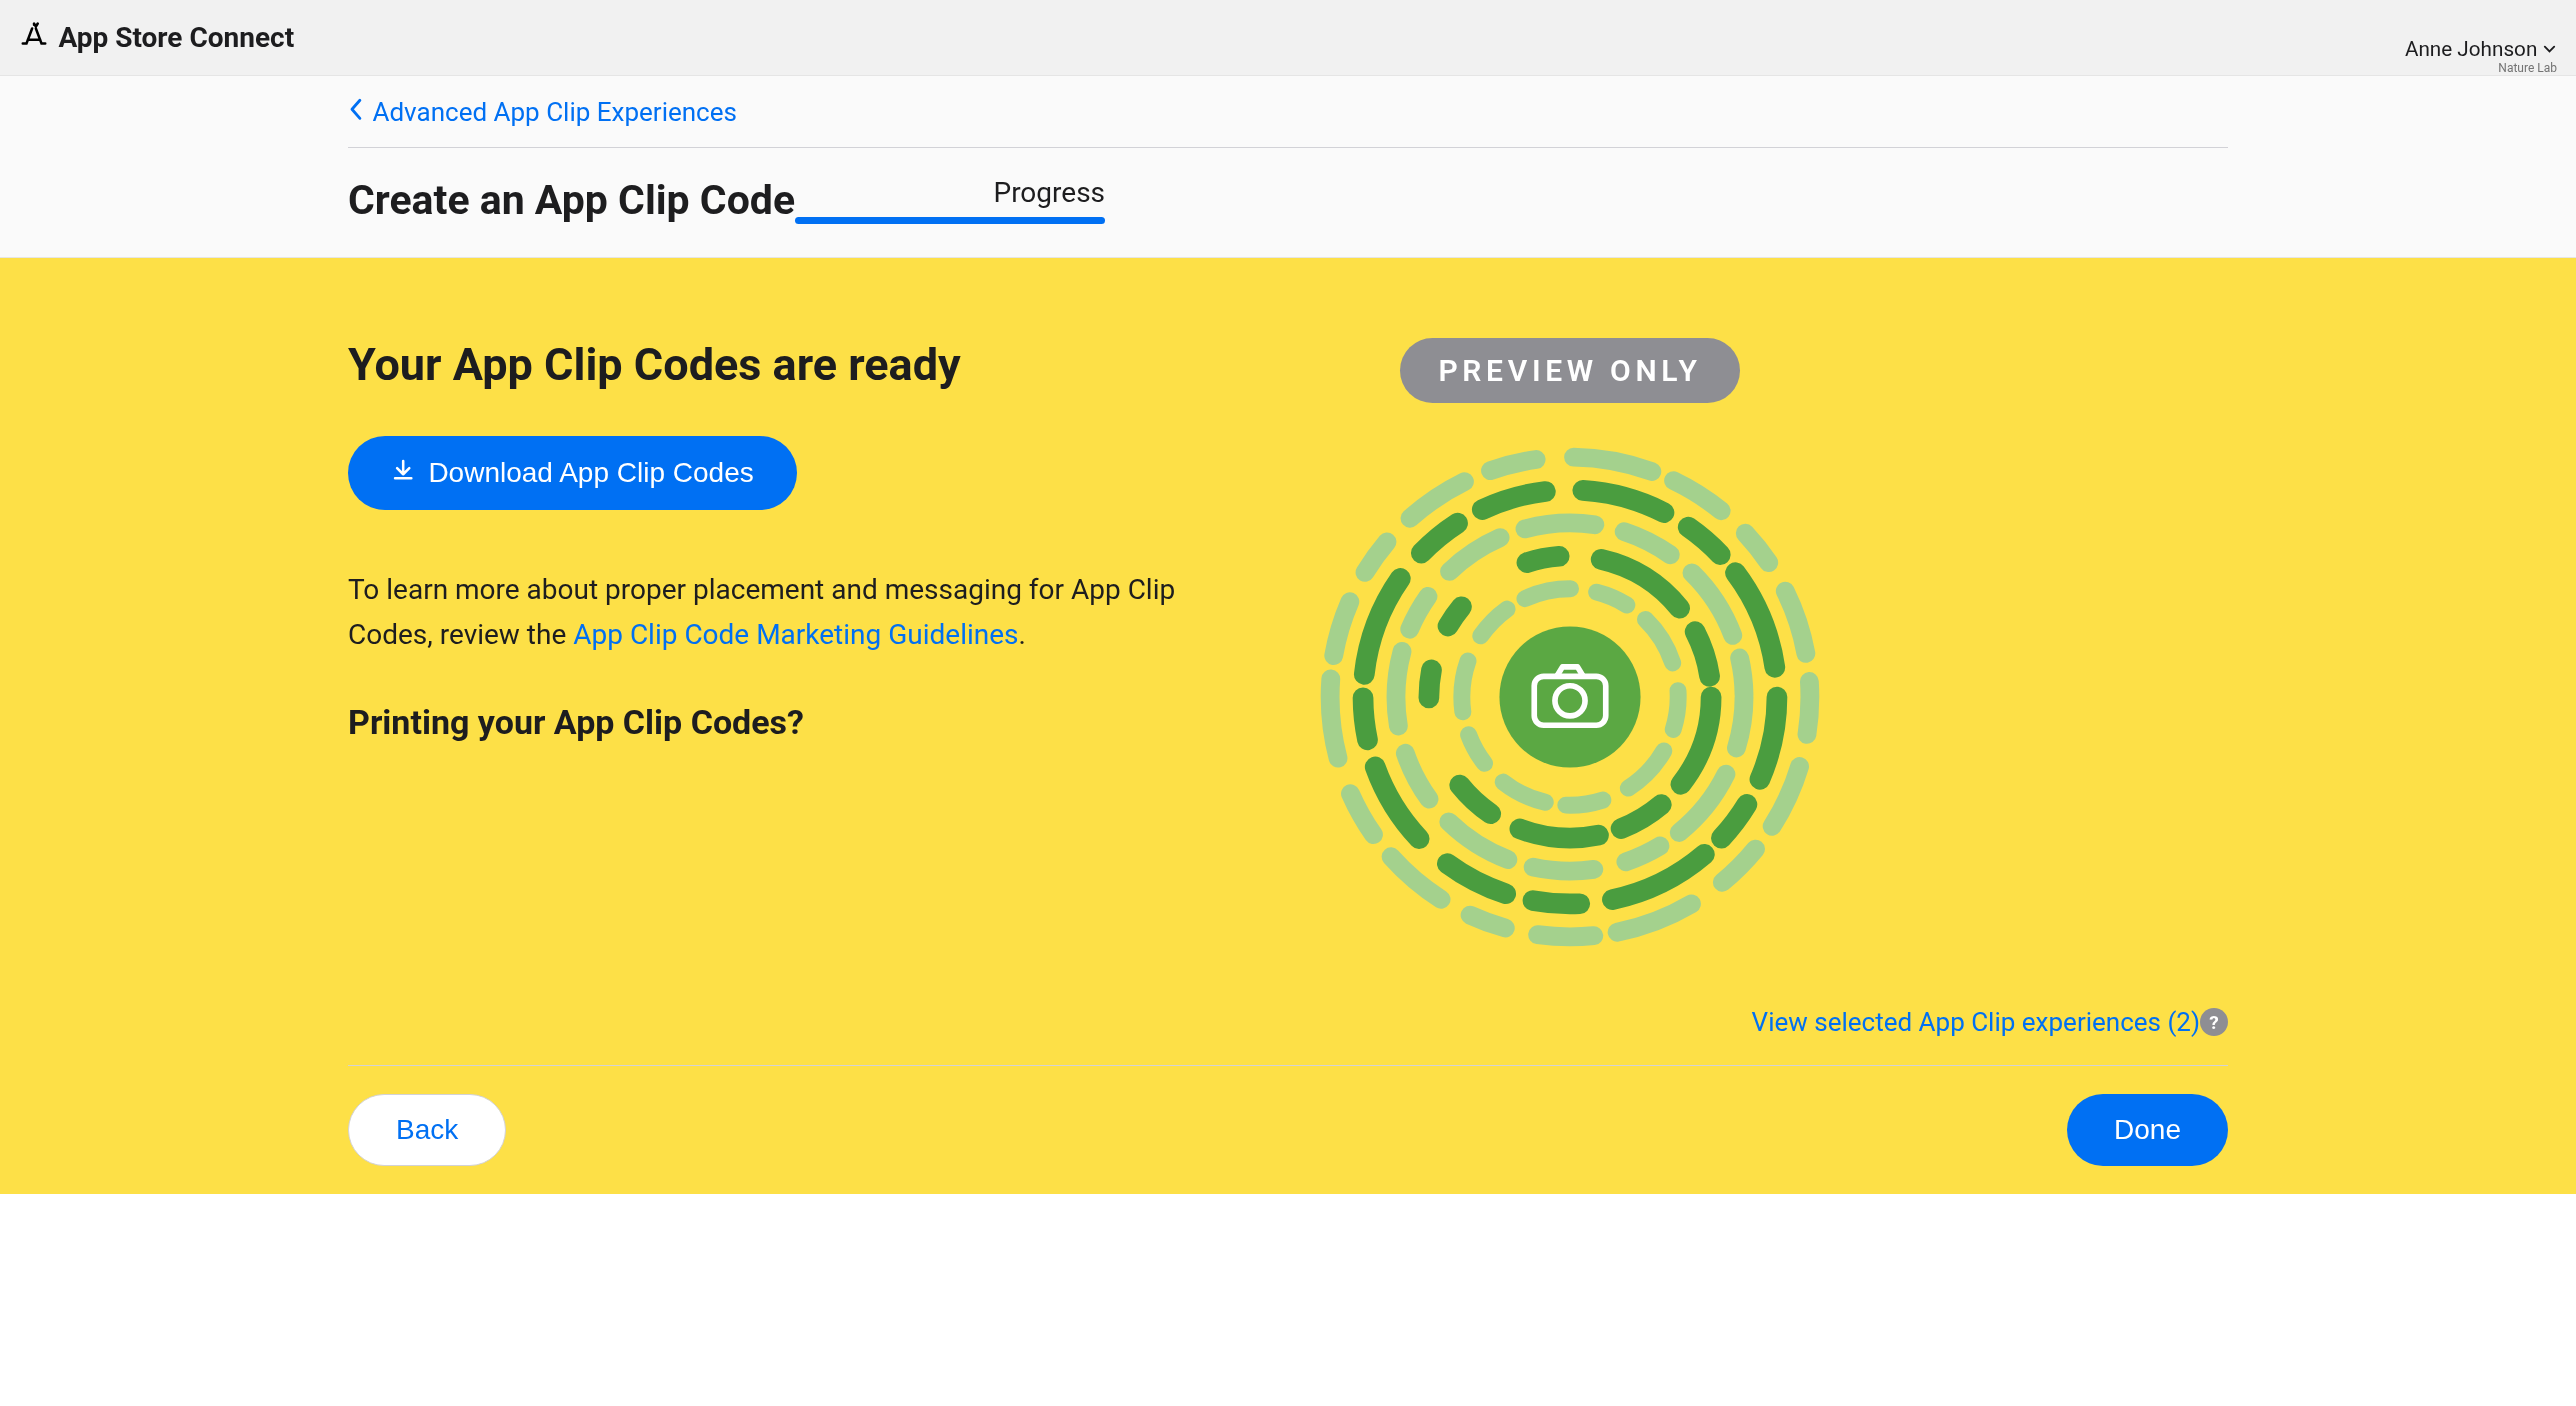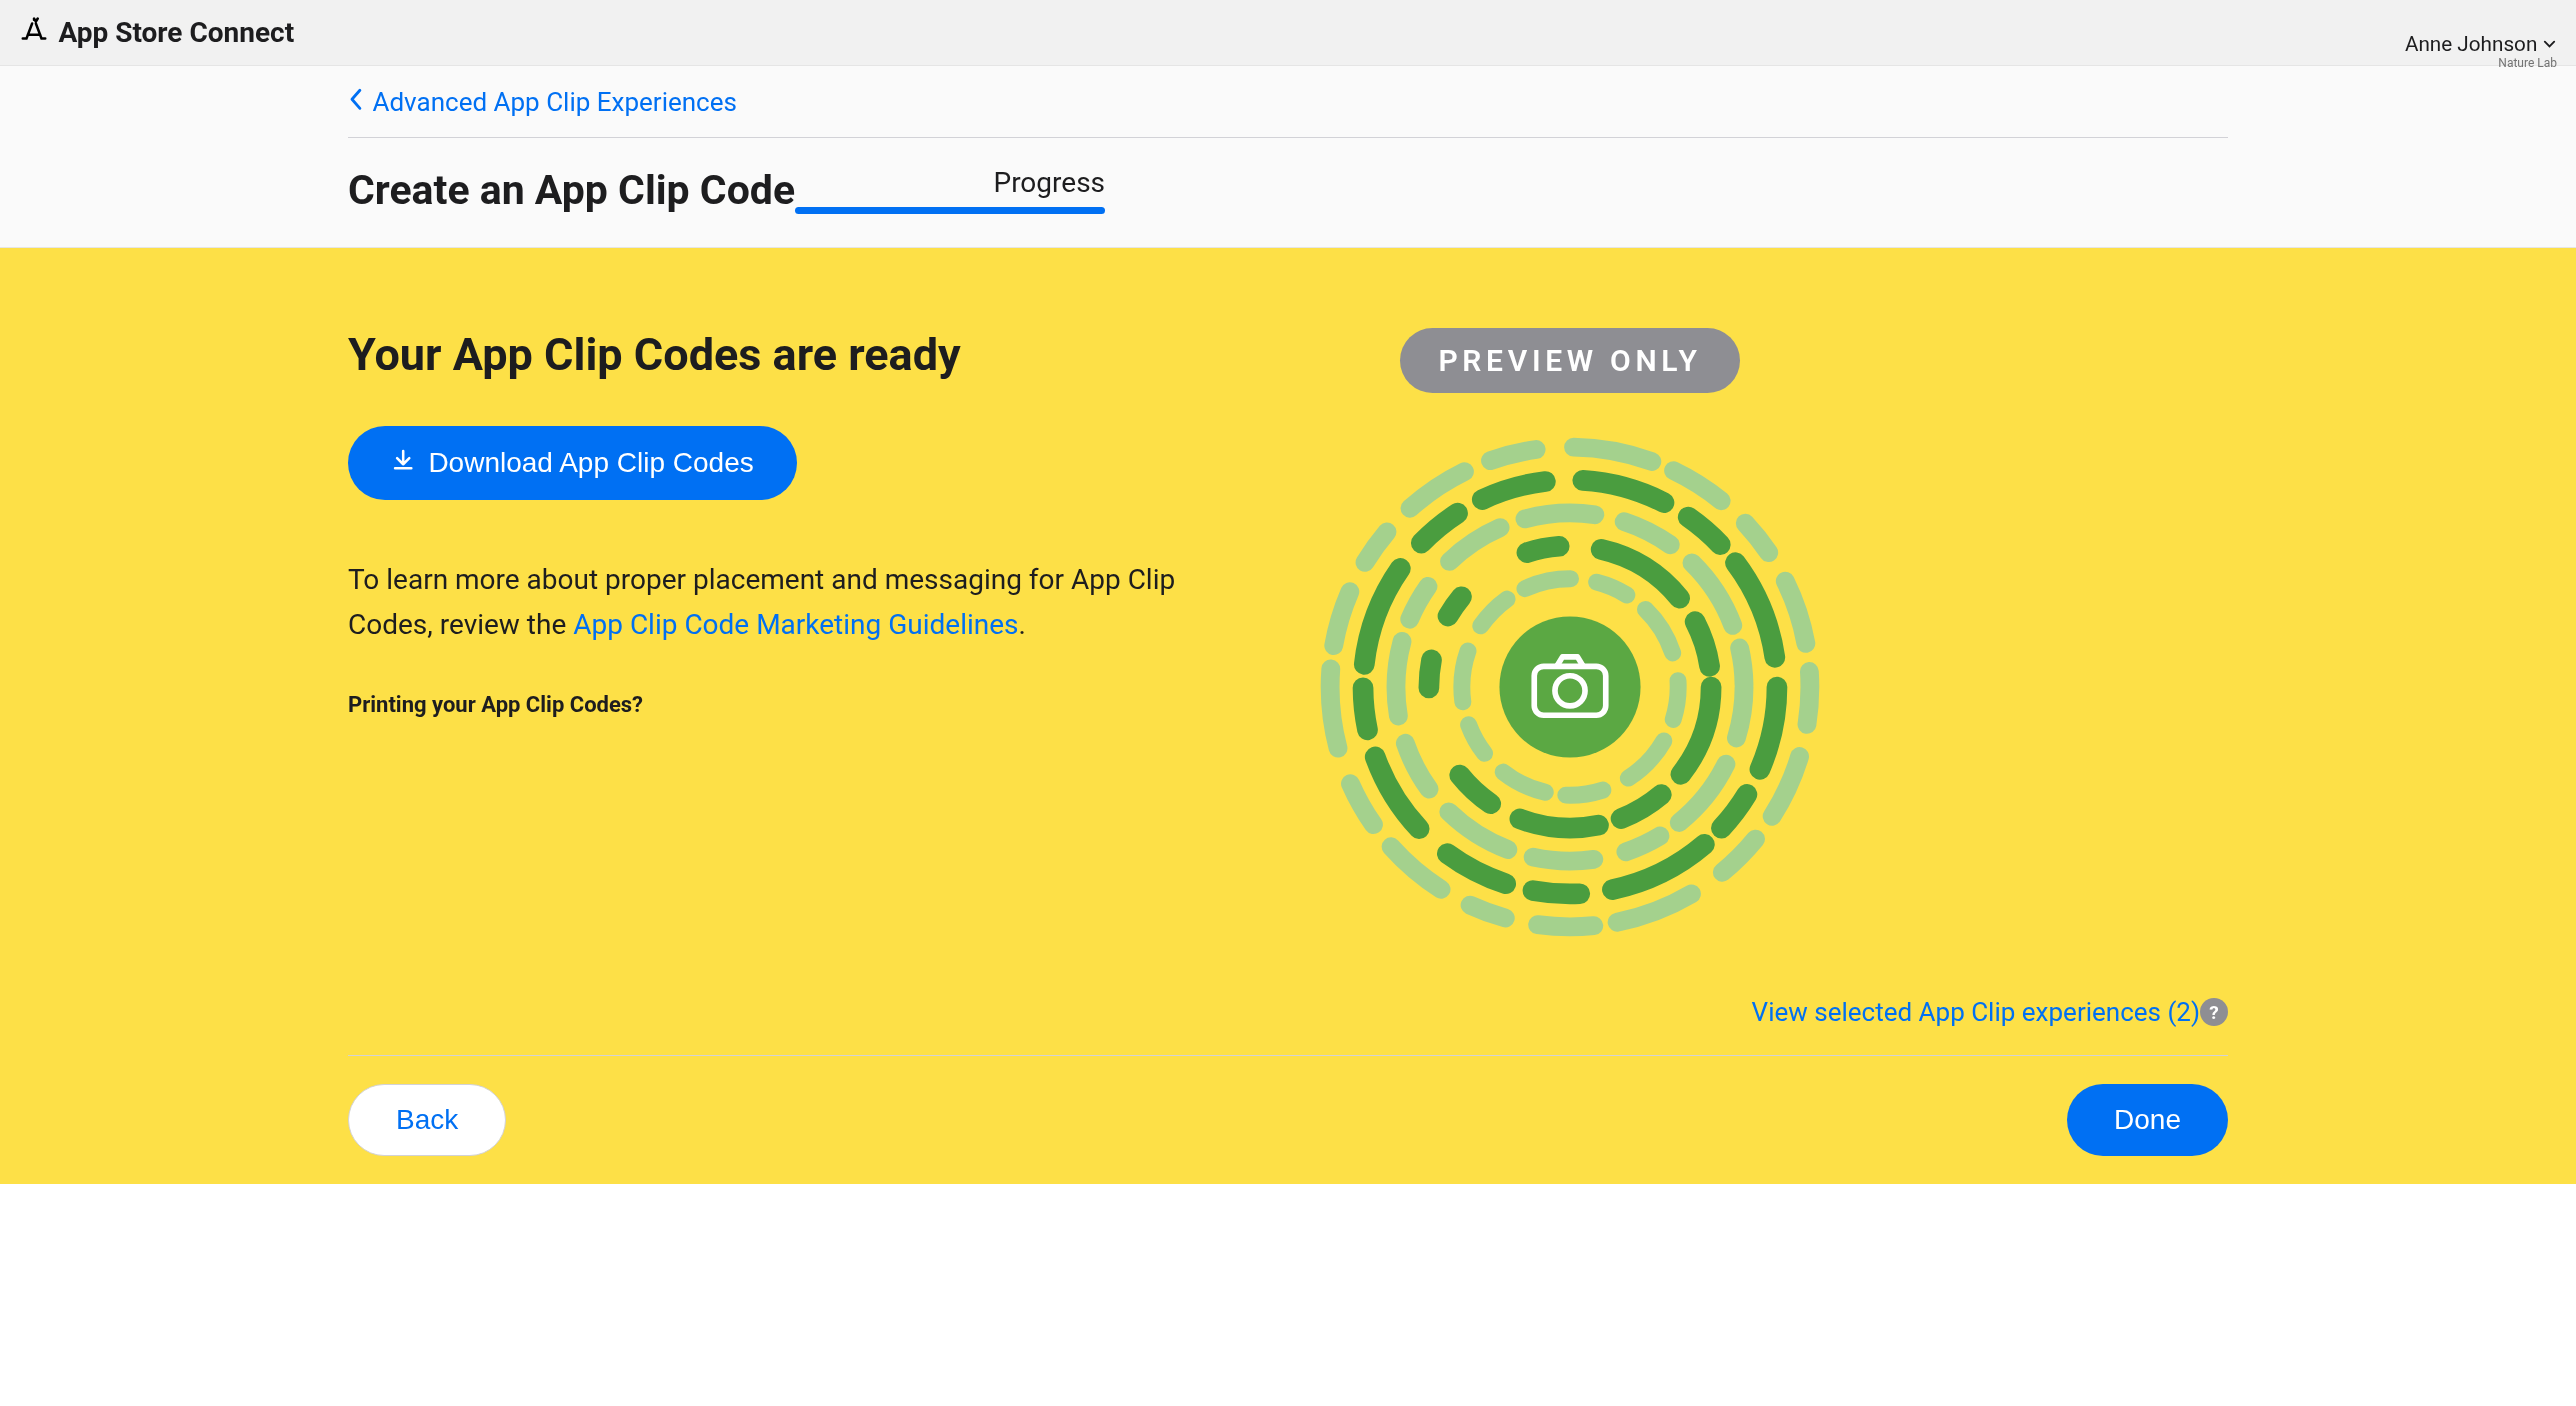--- a/index.html
+++ b/index.html
@@ -12,21 +12,21 @@
       background: #fff;
       color: #1d1d1f;
     }
     .top-bar {
       background: #f1f1f1;
       border-bottom: 0.9px solid #e5e5e5;
       display: flex;
       justify-content: space-between;
       align-items: center;
       padding: 9.4px 19px;
-      height: 66px;
+      height: 76px;
     }
     .top-bar-left {
       display: flex;
       align-items: center;
       gap: 9.4px;
     }
     .top-bar-title {
       font-size: 28px;
       font-weight: 700;
     }
@@ -134,21 +134,21 @@
       line-height: 1.6;
       color: #1d1d1f;
       margin-bottom: 45px;
     }
     .body-text a {
       color: #0070f3;
       text-decoration: none;
       cursor: pointer;
     }
     .sub-heading {
-      font-size: 22px;
+      font-size: 34px;
       font-weight: 700;
       margin-bottom: 20.7px;
     }
     .preview-badge {
       background: #8e8e93;
       color: #fff;
       font-size: 30px;
       font-weight: 600;
       letter-spacing: 4.7px;
       padding: 15px 38px;

